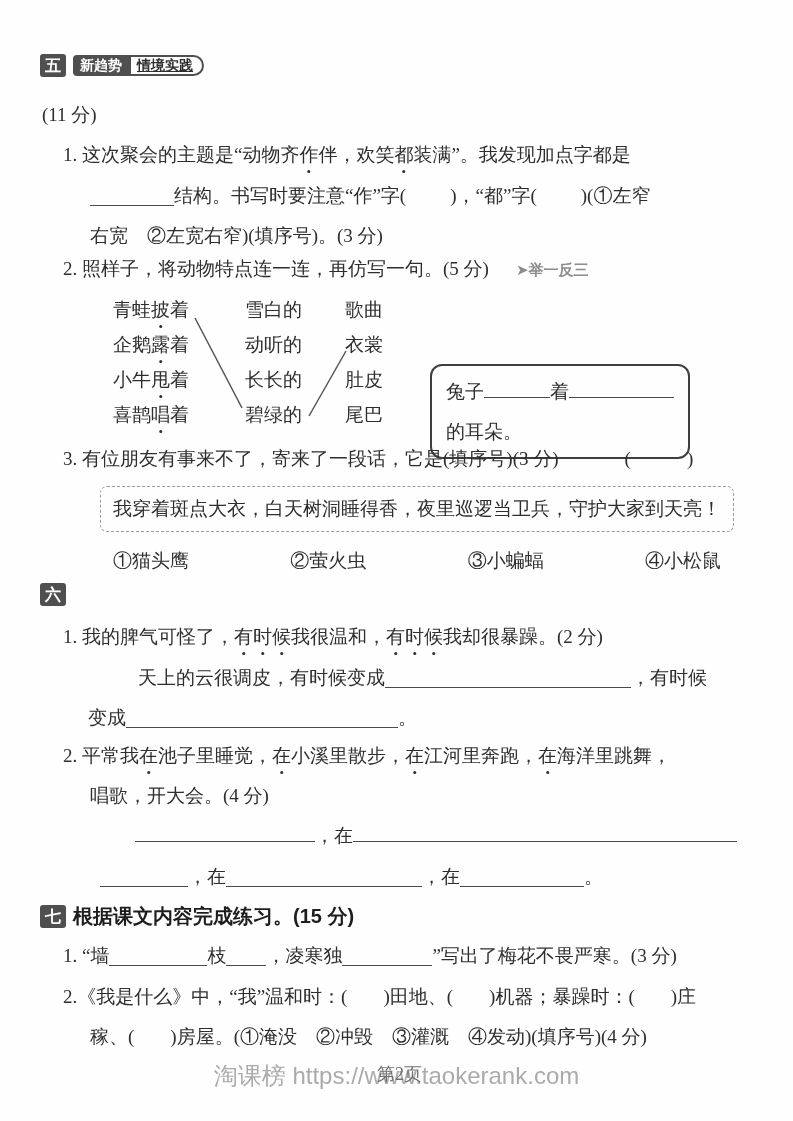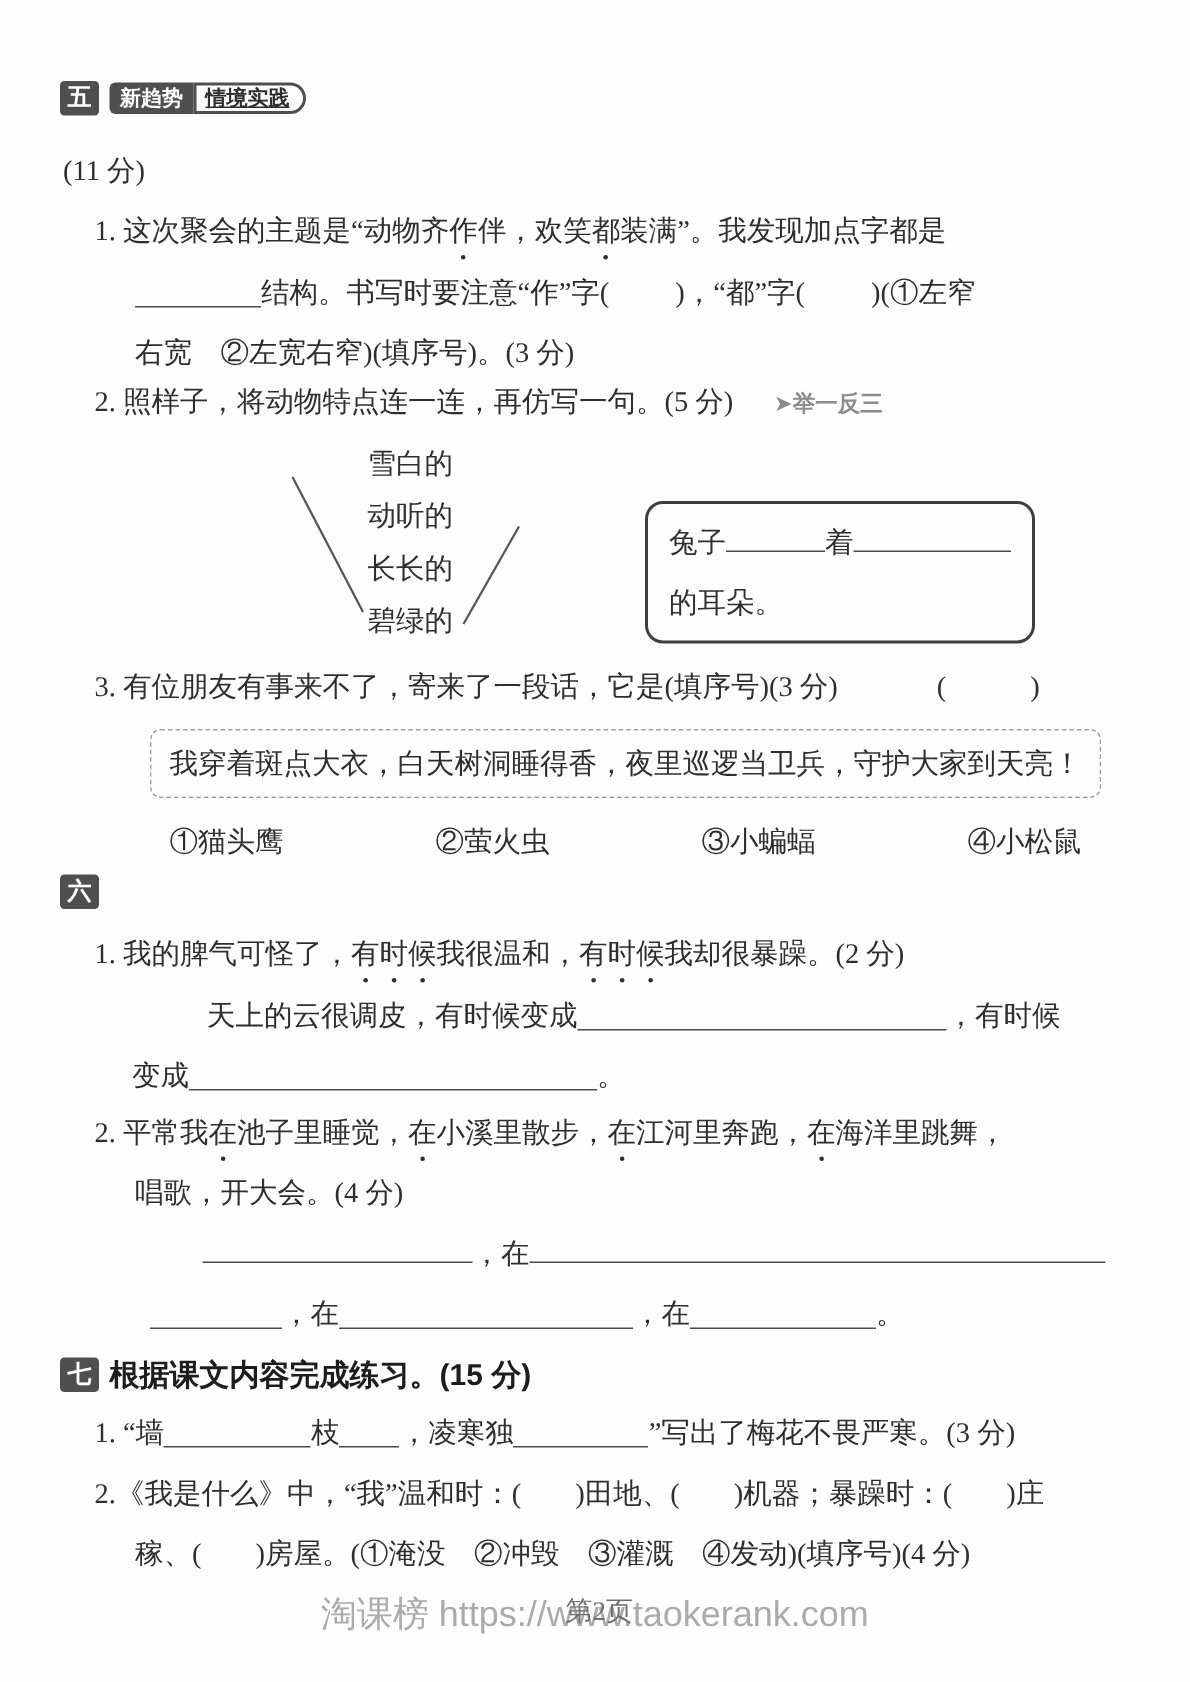--- a/index.html
+++ b/index.html
@@ -40,21 +40,21 @@
     width:3.5px;height:3.5px;border-radius:50%;background:#2e2e2e;
   }
   .blank{display:inline-block;border-bottom:1.5px solid #4a4a4a;height:19px;vertical-align:-4px;}
   .gap{display:inline-block;height:1px;}
   .fill-flex{display:flex;align-items:baseline;}
   .fill-flex .grow{flex:1 1 auto;}
   .match-col{position:absolute;display:flex;flex-direction:column;}
   .match-item{height:27px;line-height:27px;margin-bottom:8px;white-space:nowrap;}
   .example-box{
     position:absolute;border:2px solid #3f3f3f;border-radius:12px;
-    padding:12px 14px;width:228px;
+    padding:12px 14px;width:228px;margin-top:30px;
   }
   .example-box .row1{display:flex;align-items:baseline;}
   .example-box .row2{margin-top:14px;}
   .dashed-box{
     position:absolute;border:1.6px dashed #9a9a9a;border-radius:7px;
     padding:9px 12px;white-space:nowrap;
   }
   .options-row{position:absolute;display:flex;justify-content:space-between;}
   .ref-tag{
     color:#8c8c8c;font-size:15px;
@@ -85,25 +85,37 @@
 
 <div class="line" style="left:63px;top:141px;"><span>1. 这次聚会的主题是“动物齐</span><span class="em">作</span><span>伴，欢笑</span><span class="em">都</span><span>装满”。我发现加点字都是</span></div>
 <div class="line" style="left:90px;top:182px;"><span class="blank" style="width: 84px;"></span><span>结构。书写时要注意“作”字(</span><span class="gap" style="width: 44px;"></span><span>)，“都”字(</span><span class="gap" style="width: 44px;"></span><span>)(①左窄</span></div>
 <div class="line" style="left:90px;top:222px;"><span>右宽　②左宽右窄)(填序号)。(3 分)</span></div>
 
 <div class="line" style="left:63px;top:255px;">
   <span>2. 照样子，将动物特点连一连，再仿写一句。(5 分)</span><span class="ref-tag">➤举一反三</span>
 </div>
 
 <div style="position:absolute;left:113px;top:296px;width:290px;height:145px;">
+  <div class="match-col" style="left:0;top:0;">
+    <div class="match-item"><span>青蛙</span><span class="em">披</span><span>着</span></div>
+    <div class="match-item"><span>企鹅</span><span class="em">露</span><span>着</span></div>
+    <div class="match-item"><span>小牛</span><span class="em">甩</span><span>着</span></div>
+    <div class="match-item"><span>喜鹊</span><span class="em">唱</span><span>着</span></div>
+  </div>
   <div class="match-col" style="left:132px;top:0;">
     <div class="match-item">雪白的</div>
     <div class="match-item">动听的</div>
     <div class="match-item">长长的</div>
     <div class="match-item">碧绿的</div>
+  </div>
+  <div class="match-col" style="left:232px;top:0;">
+    <div class="match-item">歌曲</div>
+    <div class="match-item">衣裳</div>
+    <div class="match-item">肚皮</div>
+    <div class="match-item">尾巴</div>
   </div>
   <svg class="match-lines" width="290" height="145" style="left:0;top:0;">
     <line x1="82" y1="22" x2="129" y2="112" stroke="#555" stroke-width="1.5"></line>
     <line x1="196" y1="120" x2="233" y2="55" stroke="#555" stroke-width="1.5"></line>
   </svg>
 </div>
 
 <div class="example-box" style="left:430px;top:334px;">
   <div class="row1 fill-flex">
       <span>兔子</span>

